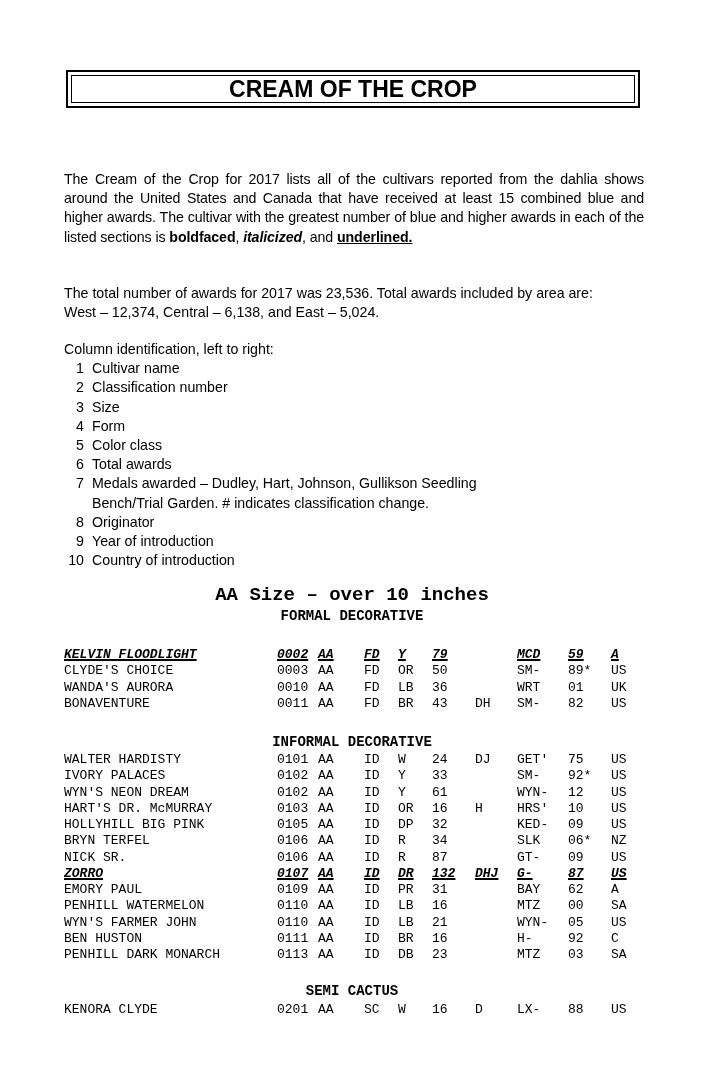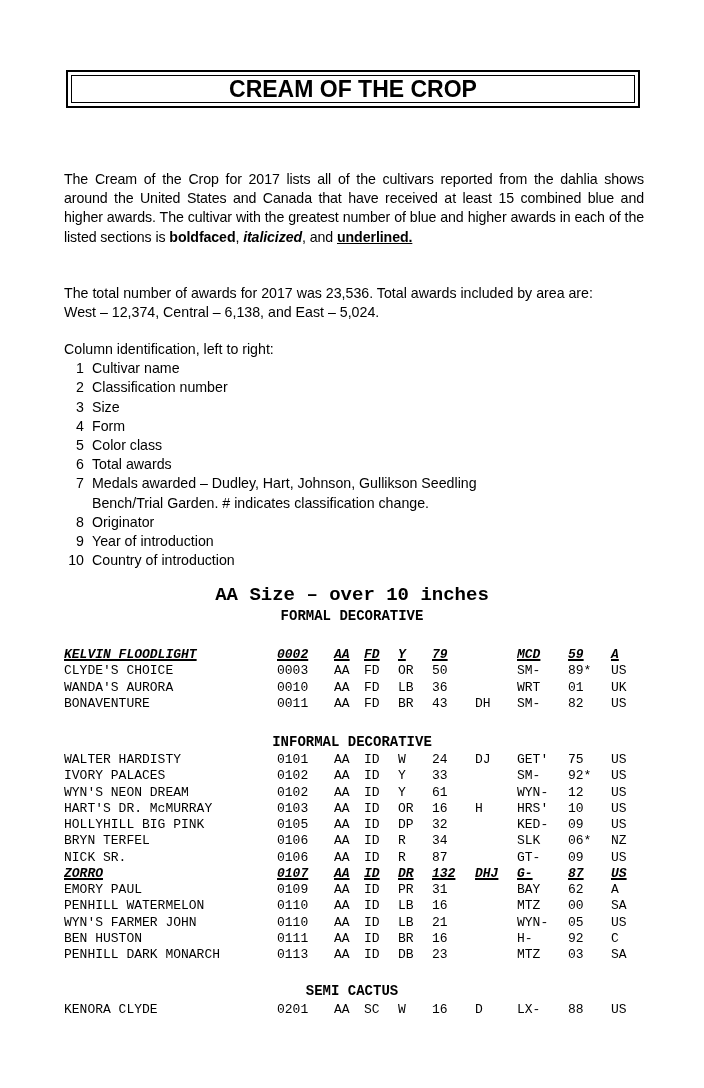--- a/index.html
+++ b/index.html
@@ -32,21 +32,21 @@
     font-family:"Liberation Mono", monospace; font-weight:bold;
   }
   .size-heading { top:584px; font-size:19px; }
   .section-heading { font-size:14px; }
   .row {
     position:absolute; left:0; width:704px; height:16px;
     font-family:"Liberation Mono", monospace; font-size:13px; line-height:16px;
   }
   .row span { position:absolute; top:0; white-space:pre; }
   .row.best span { font-weight:bold; font-style:italic; text-decoration:underline; text-decoration-thickness:2px; }
-  .c-name{left:64px} .c-class{left:277px} .c-size{left:334px} .c-form{left:364px}
+  .c-name{left:64px} .c-class{left:277px} .c-size{left:318px} .c-form{left:364px}
   .c-color{left:398px} .c-total{left:432px} .c-medals{left:475px} .c-orig{left:517px}
   .c-year{left:568px} .c-country{left:611px}
 </style>
 </head>
 <body>
 
 <div class="title-box">
   <div class="title-inner">CREAM OF THE CROP</div>
 </div>
 

